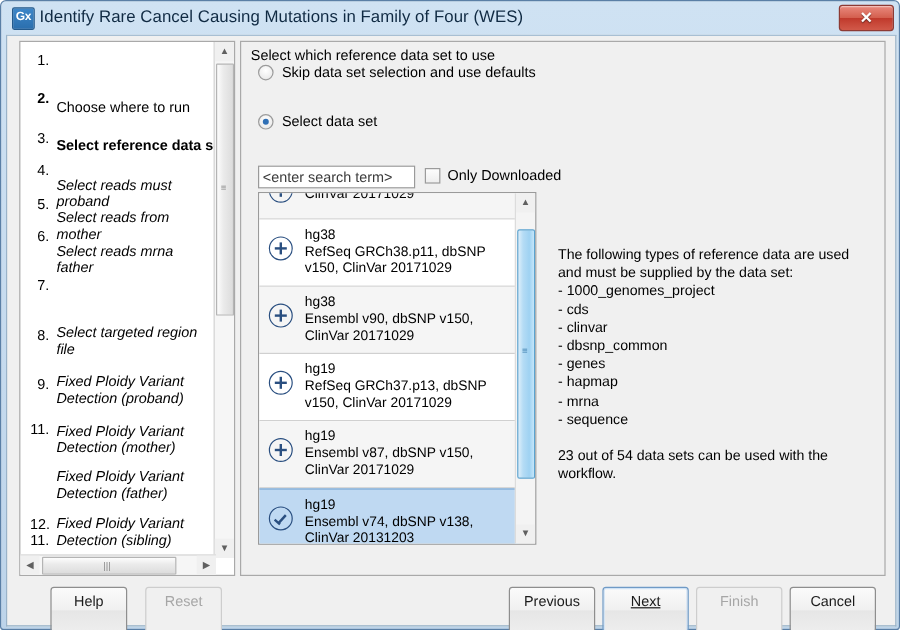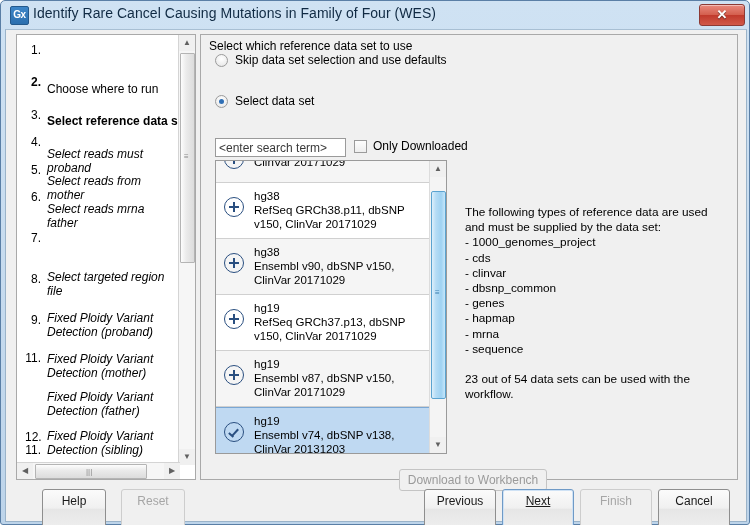--- a/index.html
+++ b/index.html
@@ -541,21 +541,20 @@
 - cds
 - clinvar
 - dbsnp_common
 - genes
 - hapmap
 - mrna
 - sequence
 
 23 out of 54 data sets can be used with the workflow.</div>
 
-      <div id="download-btn">Download to Workbench</div>
     </div>
 
     <div class="btn" style="left:36px; top:459px; width:64px;">Help</div>
     <div class="btn disabled" style="left:115px; top:459px; width:64px;">Reset</div>
 
     <div class="btn" style="left:418px; top:459px; width:72px;">Previous</div>
     <div class="btn default" style="left:496px; top:459px; width:72px;">Next</div>
     <div class="btn" style="left:652px; top:459px; width:72px;">Cancel</div>
     <div class="btn disabled" style="left:574px; top:459px; width:72px;">Finish</div>
   </div>

